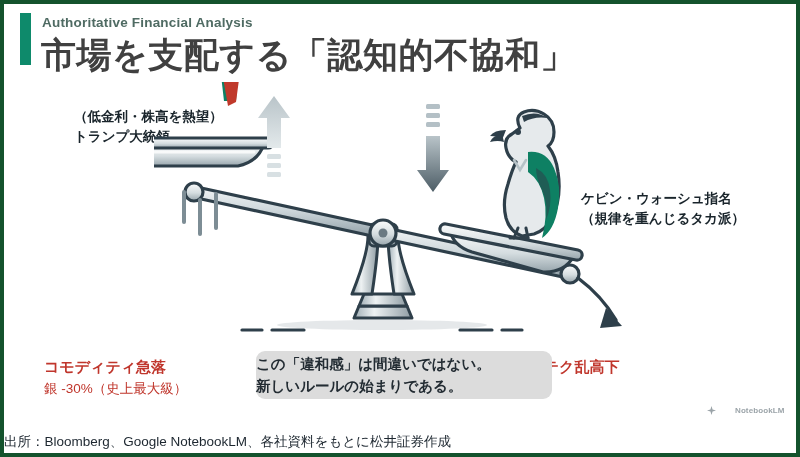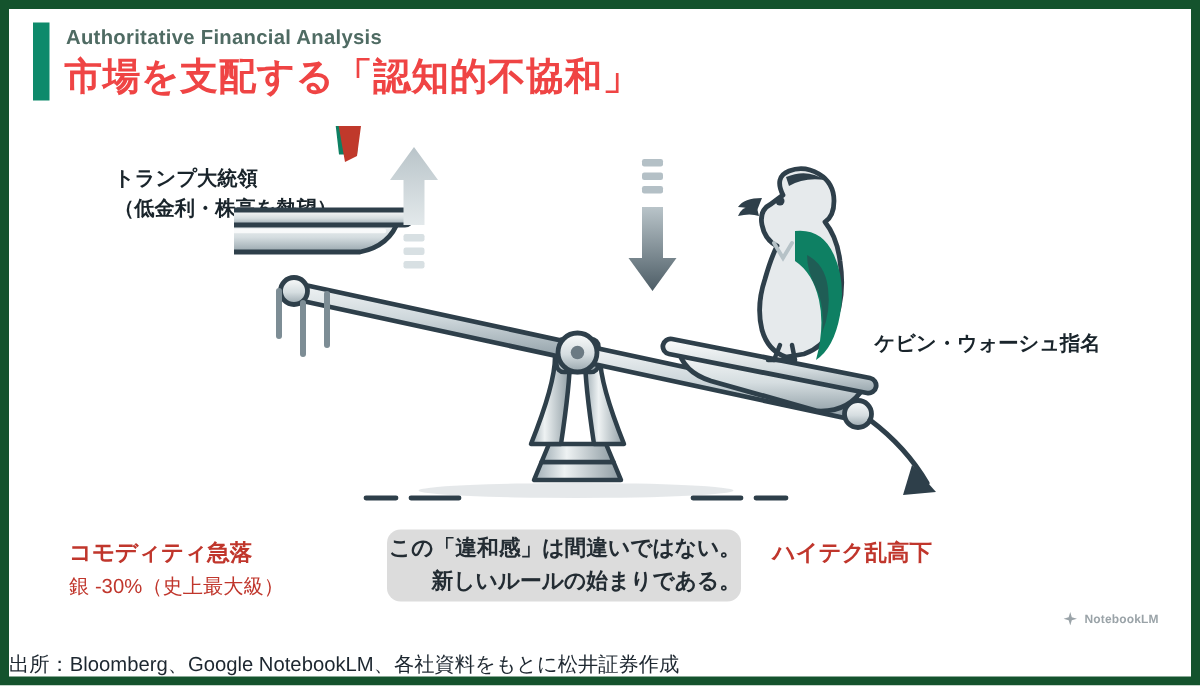--- a/index.html
+++ b/index.html
@@ -7,21 +7,21 @@
     width:800px;height:457px;
     font-family:"Liberation Sans","DejaVu Sans",sans-serif;
     color:#1c2b33;
     overflow:hidden;
   }
   #slide{
     position:relative;
     width:800px;height:457px;
     background:#ffffff;
     box-sizing:border-box;
-    border:6px solid #14532d;
+    border:4px solid #14532d;
     overflow:hidden;
   }
 
   
   #header{
     position:absolute;left:0;top:0;width:800px;height:76px;
   }
   #accent-bar{
     position:absolute;left:16px;top:9px;
     width:11px;height:52px;
@@ -29,36 +29,36 @@
   }
   #eyebrow{
     position:absolute;left:38px;top:11px;
     font-size:13.5px;font-weight:bold;
     letter-spacing:.2px;
     color:#4f6b63;
     white-space:nowrap;
   }
   #title{
     position:absolute;left:37px;top:28px;
-    font-size:25px;font-weight:bold;
+    font-size:35px;font-weight:bold;
     letter-spacing:.5px;
-    color:#ef4444;
+    color:#404040;
     white-space:nowrap;
   }
 
   
   .side-label{
     position:absolute;
     font-size:13.5px;font-weight:bold;
     line-height:1.45;
     color:#19242b;
     white-space:nowrap;
   }
   #label-left{ left:70px; top:103px; }
-  #label-right{ left:577px; top:185px;margin-top:28px; }
+  #label-right{ left:577px; top:185px; }
 
   
   #illustration{
     position:absolute;left:150px;top:78px;width:500px;height:265px;
   }
   #illustration svg{display:block;width:500px;height:265px;}
 
   
   .callout{
     position:absolute;
@@ -73,37 +73,37 @@
   .callout .c-sub{
     font-size:13.5px;line-height:1.45;
     color:#c0362c;
   }
   #callout-left{ left:40px; top:352px; width:230px; }
   #callout-right{ left:509px; top:352px; width:255px; }
 
   
   #quote-box{
     position:absolute;left:252px;top:347px;
-    width:236px;height:48px;
+    width:296px;height:48px;
     background:#dcdcdc;
     border-radius:9px;
     display:flex;flex-direction:column;
-    align-items:flex-end;justify-content:center;
+    align-items:flex-start;justify-content:center;
   }
   #quote-box .q-line{
     font-size:14.5px;font-weight:bold;
     line-height:1.55;
     color:#232c33;
     white-space:nowrap;
   }
 
   
   #watermark{
     position:absolute;left:703px;top:402px;
-    display:flex;align-items:center;gap:5px;
+    display:flex;align-items:center;gap:19px;
     opacity:.62;
   }
   #watermark .wm-text{
     font-size:8px;font-weight:bold;letter-spacing:.1px;
     color:#5d6b73;
     white-space:nowrap;
   }
   #watermark svg{display:block;}
 
   
@@ -124,26 +124,27 @@
 
 <div id="slide">
 
   <div id="header">
     <div id="accent-bar"></div>
     <div id="eyebrow">Authoritative Financial Analysis</div>
     <div id="title">市場を支配する「認知的不協和」</div>
   </div>
 
   <div class="side-label" id="label-left">
+    <div>（低金利・株高を熱望）</div>
     <div>トランプ大統領</div>
-    <div>（低金利・株高を熱望）</div>
   </div>
 
   <div class="side-label" id="label-right">
     <div>ケビン・ウォーシュ指名</div>
+    <div>（規律を重んじるタカ派）</div>
   </div>
 
   <div id="illustration">
     <svg viewBox="0 0 500 265" xmlns="http://www.w3.org/2000/svg">
       <defs>
         <linearGradient id="beamGrad" x1="0" y1="0" x2="0" y2="1">
           <stop offset="0%" stop-color="#f2f5f6"></stop>
           <stop offset="45%" stop-color="#cfd8dc"></stop>
           <stop offset="100%" stop-color="#8d9ca4"></stop>
         </linearGradient>

